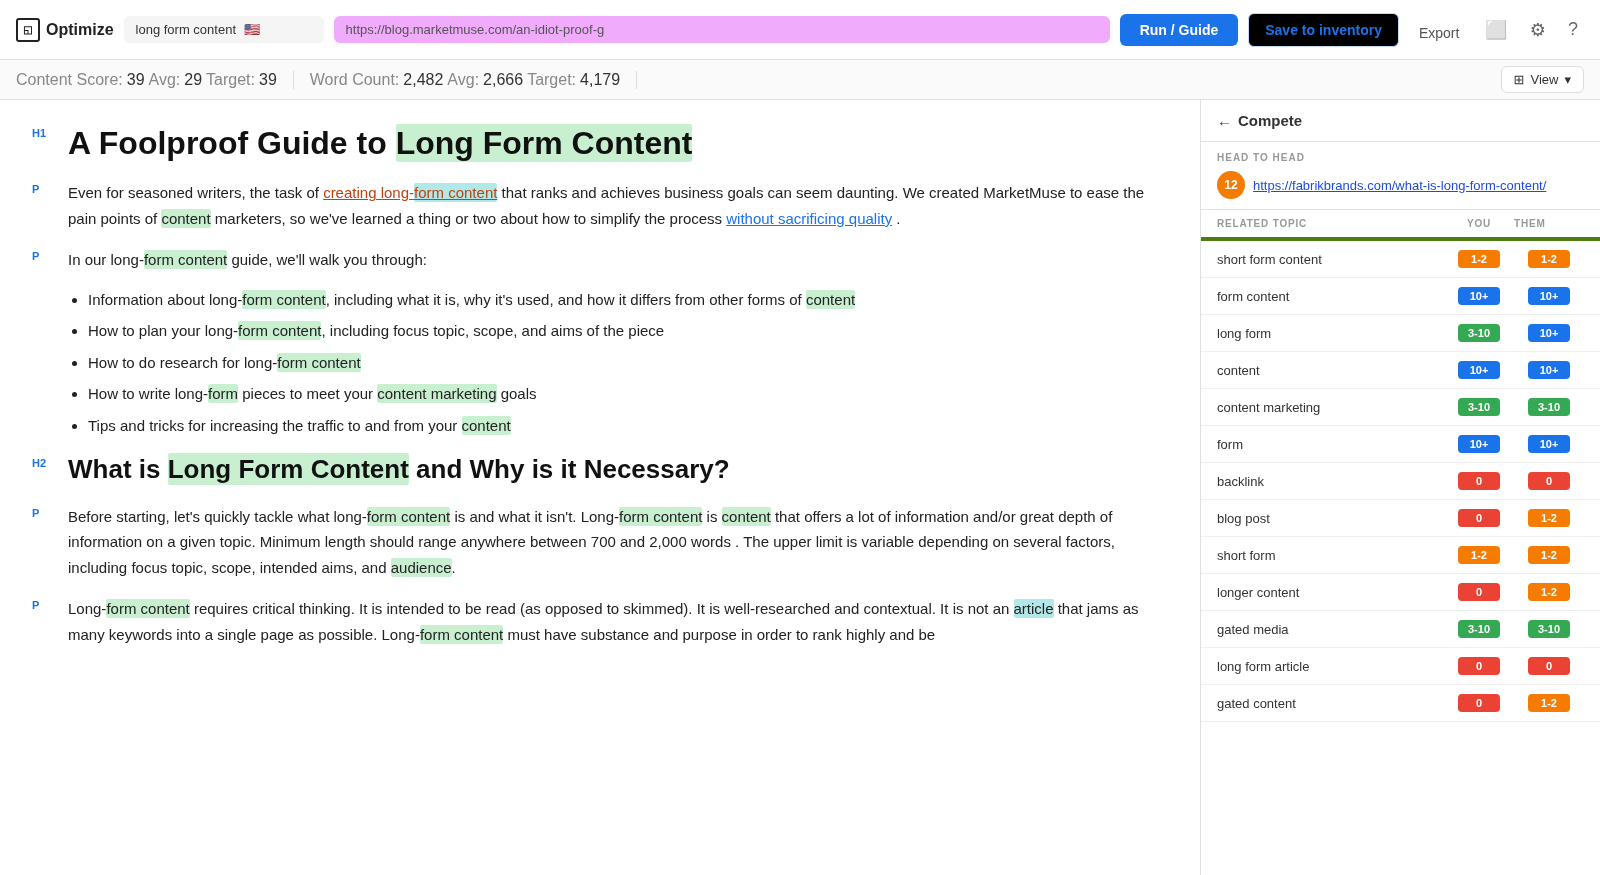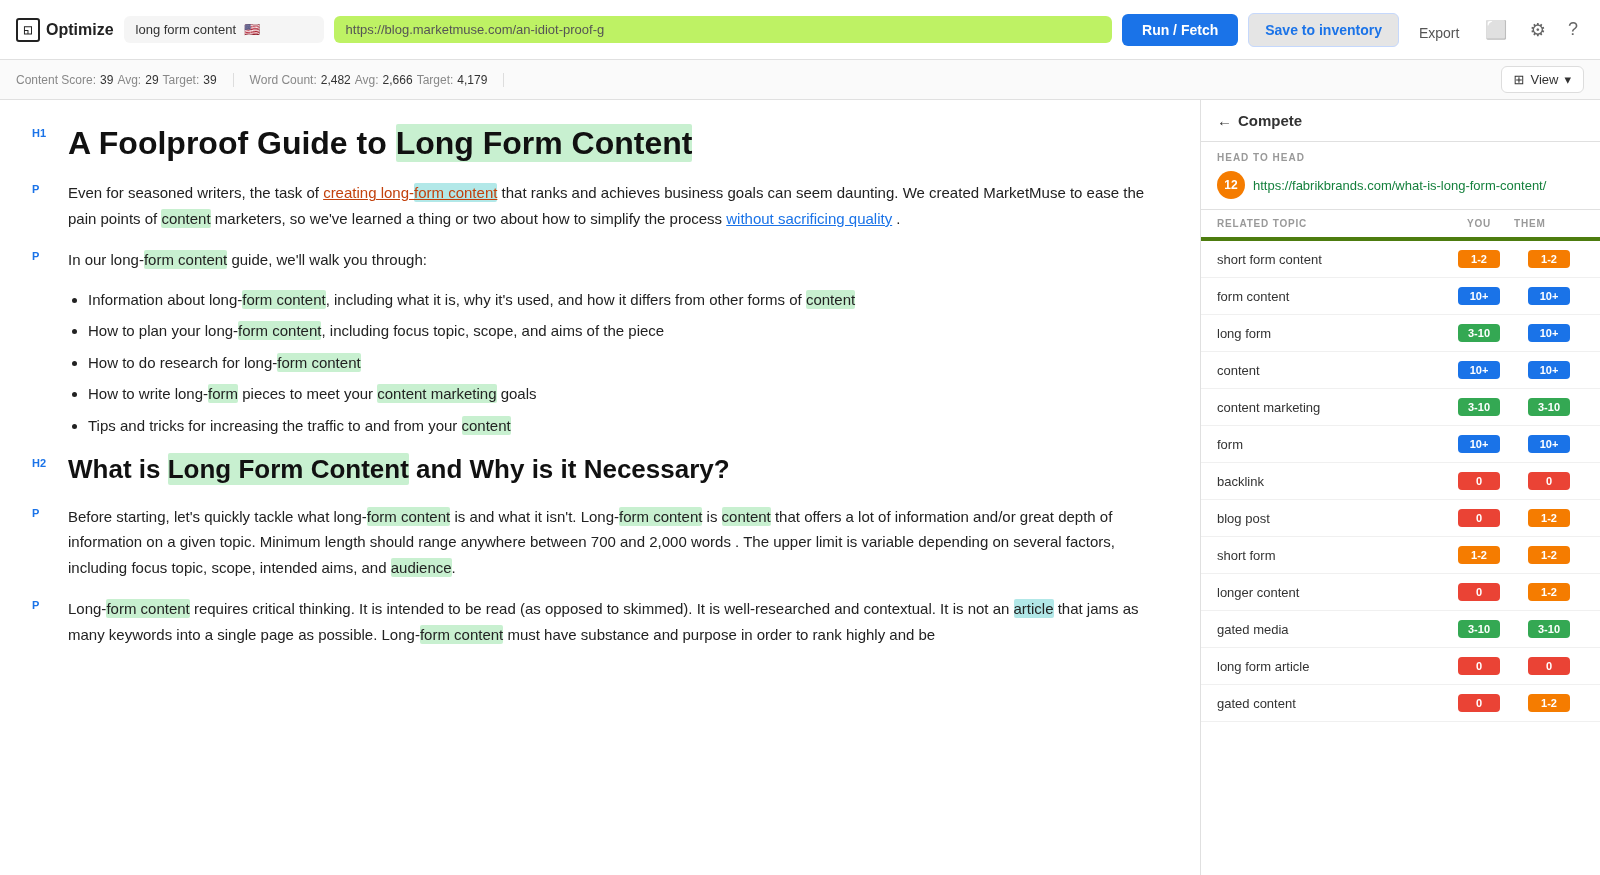--- a/index.html
+++ b/index.html
@@ -11,42 +11,42 @@
       border-bottom: 1px solid #e0e0e0; gap: 10px; background: #fff;
     }
     #logo { display: flex; align-items: center; gap: 6px; font-weight: 700; font-size: 16px; color: #222; white-space: nowrap; }
     #logo-icon { width: 24px; height: 24px; border: 2.5px solid #222; border-radius: 3px; display: flex; align-items: center; justify-content: center; font-size: 10px; }
     #topic-input {
       display: flex; align-items: center; background: #f5f5f5; border-radius: 6px;
       padding: 6px 12px; gap: 8px; min-width: 200px;
     }
     #topic-input span { font-size: 13px; color: #333; }
     #url-input {
-      flex: 1; background: #bef264; border-radius: 6px;
+      flex: 1; background: #f0abfc; border-radius: 6px;
       padding: 6px 12px; font-size: 13px; color: #555; white-space: nowrap; overflow: hidden; text-overflow: ellipsis;
     }
     #run-btn {
       background: #1a73e8; color: #fff; border: none; border-radius: 6px;
       padding: 8px 20px; font-size: 14px; font-weight: 600; cursor: pointer; white-space: nowrap;
     }
     #save-btn {
-      background: #e5e5e5; color: #1a73e8; border: 1px solid #c5d8fc; border-radius: 6px;
+      background: #000000; color: #1a73e8; border: 1px solid #c5d8fc; border-radius: 6px;
       padding: 8px 16px; font-size: 14px; font-weight: 600; cursor: pointer; white-space: nowrap;
     }
     #export-btn {
       background: none; border: none; color: #555; font-size: 14px; cursor: pointer; padding: 6px 10px; margin-top: 7px;
     }
     .icon-btn { background: none; border: none; cursor: pointer; color: #666; padding: 6px; font-size: 18px; }
 
     
     #statsbar {
       display: flex; align-items: center; height: 40px; padding: 0 16px;
       border-bottom: 1px solid #e0e0e0; background: #fafafa; gap: 0;
     }
-    .stat-group { display: flex; align-items: center; gap: 4px; padding: 0 16px; border-right: 1px solid #ddd; font-size: 12px; color: #555; }
+    .stat-group { display: flex; align-items: center; gap: 4px; padding: 0 16px; border-right: 1px solid #ddd; font-size: 16px; color: #555; }
     .stat-group:first-child { padding-left: 0; }
     .stat-label { color: #888; }
     .stat-value { color: #333; font-weight: 500; }
     #view-btn {
       margin-left: auto; display: flex; align-items: center; gap: 6px;
       background: #fff; border: 1px solid #ddd; border-radius: 6px;
       padding: 5px 12px; cursor: pointer; font-size: 13px; color: #333;
     }
 
     
@@ -78,21 +78,21 @@
       display: flex; align-items: center; gap: 6px; padding: 12px 16px;
       border-bottom: 1px solid #e0e0e0; cursor: pointer;
     }
     #compete-header span { font-size: 15px; font-weight: 600; color: #333; }
     .back-arrow { color: #555; font-size: 14px; }
 
     #head-to-head { padding: 10px 16px; border-bottom: 1px solid #e0e0e0; }
     .hth-label { font-size: 10px; font-weight: 700; color: #999; letter-spacing: 1px; text-transform: uppercase; margin-bottom: 8px; }
     .competitor-row { display: flex; align-items: center; gap: 8px; }
     .score-badge { width: 28px; height: 28px; border-radius: 50%; background: #f57c00; color: #fff; font-size: 12px; font-weight: 700; display: flex; align-items: center; justify-content: center; }
-    .competitor-link { font-size: 13px; color: #15803d; }
+    .competitor-link { font-size: 13px; color: #1d4ed8; text-decoration: underline; }
 
     .topics-table { width: 100%; }
     .topics-header { display: flex; padding: 8px 16px; border-bottom: 4px solid #4d7c0f; }
     .th-topic { flex: 1; font-size: 10px; font-weight: 700; color: #999; text-transform: uppercase; letter-spacing: 0.8px; }
     .th-you { width: 70px; text-align: center; font-size: 10px; font-weight: 700; color: #999; text-transform: uppercase; letter-spacing: 0.8px; }
     .th-them { width: 70px; font-size: 10px; font-weight: 700; color: #999; text-transform: uppercase; letter-spacing: 0.8px; }
 
     .topic-row { display: flex; align-items: center; padding: 9px 16px; border-bottom: 1px solid #f0f0f0; }
     .topic-name { flex: 1; font-size: 13px; color: #333; }
     .topic-you { width: 70px; display: flex; justify-content: center; }
@@ -121,21 +121,21 @@
     <span>Optimize</span>
   </div>
 
   <div id="topic-input">
     <span>long form content</span>
     <span>🇺🇸</span>
   </div>
 
   <div id="url-input">https://blog.marketmuse.com/an-idiot-proof-g</div>
 
-  <button id="run-btn">Run / Fetch</button>
+  <button id="run-btn">Run / Guide</button>
   <button id="save-btn">Save to inventory</button>
 
   <button id="export-btn" class="icon-btn">Export</button>
   <button class="icon-btn">⬜</button>
   <button class="icon-btn">⚙</button>
   <button class="icon-btn">?</button>
 </div>
 
 <div id="statsbar">
   <div class="stat-group">

